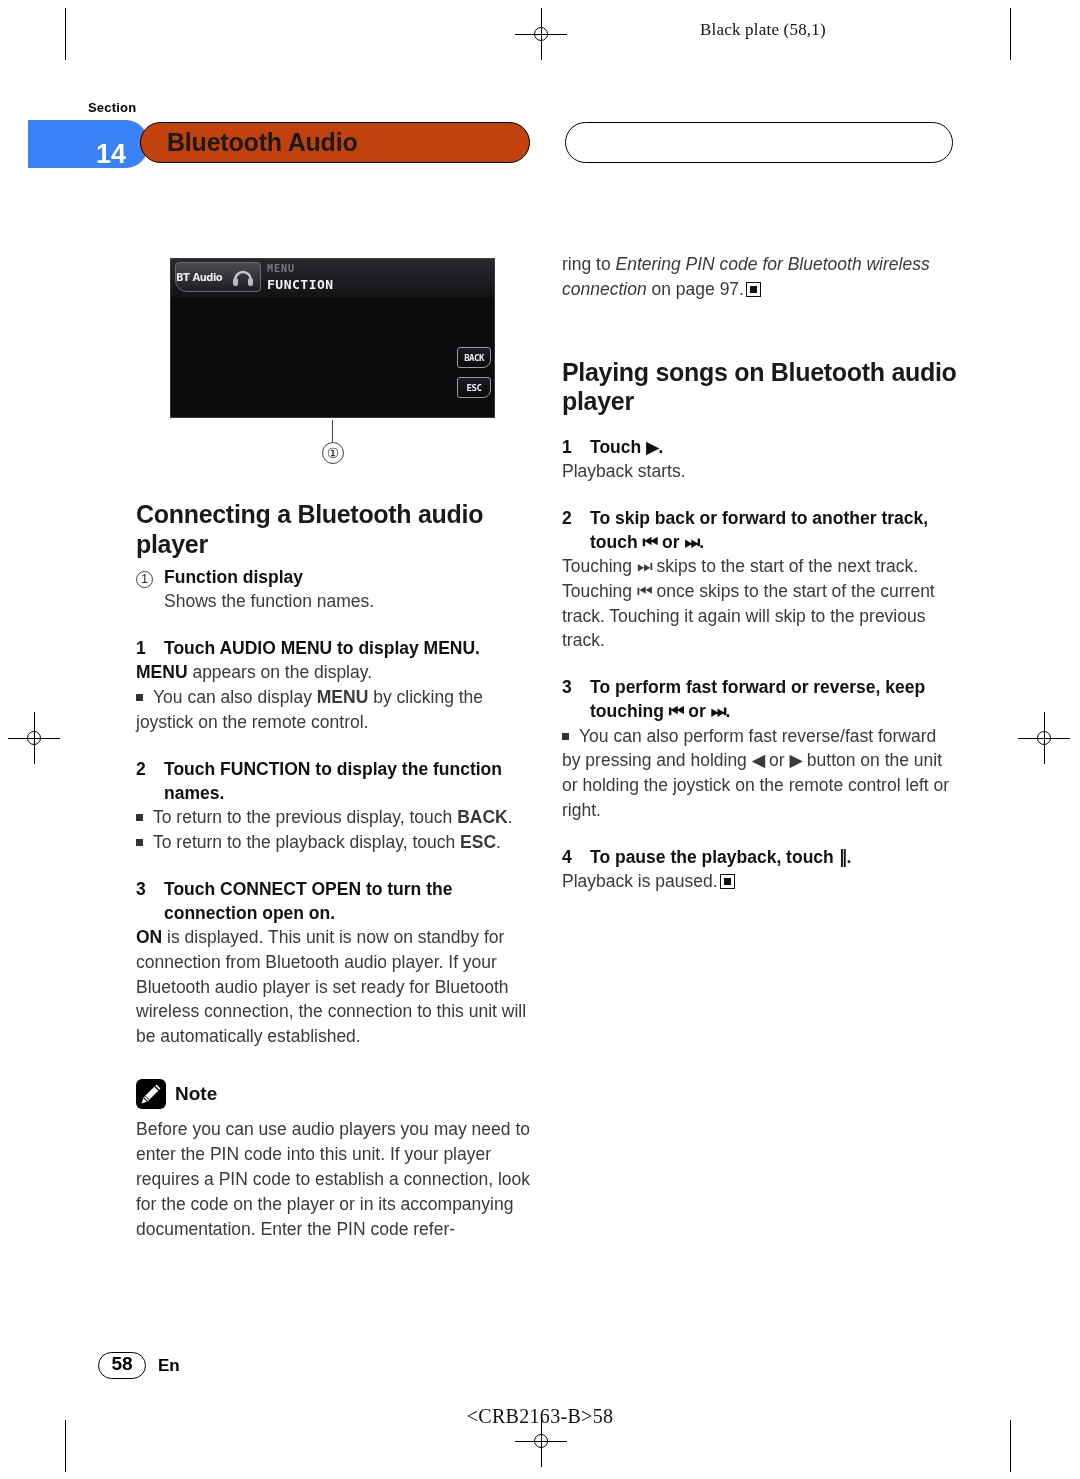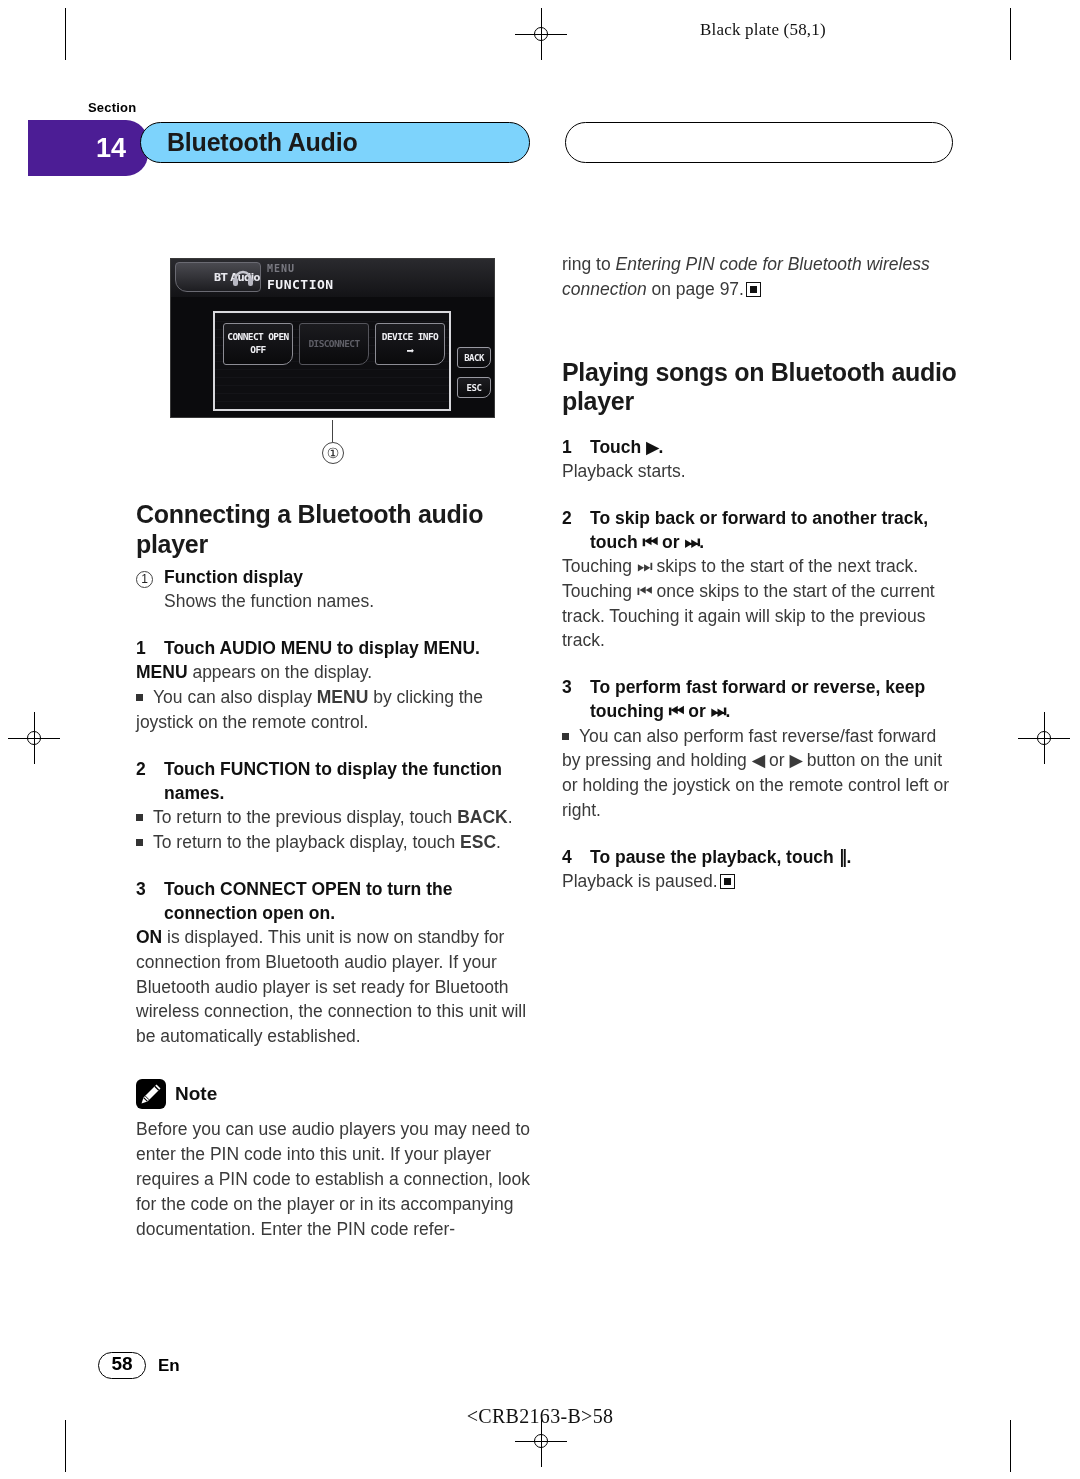--- a/index.html
+++ b/index.html
@@ -41,34 +41,34 @@
   }
 
   
   .section-word {
     position: absolute; left: 88px; top: 100px;
     font-size: 13px; font-weight: bold; color: #000;
     letter-spacing: 0.2px;
   }
   .section-tab {
     position: absolute; left: 28px; top: 120px;
-    width: 120px; height: 56px;
-    background: #4c1d95;
+    width: 120px; height: 48px;
+    background: #3b82f6;
     border-radius: 0 22px 22px 0;
-    display: flex; align-items: center; justify-content: flex-end;
+    display: flex; align-items: flex-end; justify-content: flex-end;
     padding-right: 22px;
   }
   .section-num {
     color: #fff; font-size: 27px; font-weight: bold; line-height: 1;
   }
   .section-title-pill {
     position: absolute; left: 140px; top: 122px;
     width: 390px; height: 41px;
     border: 1.5px solid #000; border-radius: 21px;
-    background: #7dd3fc;
+    background: #c2410c;
     display: flex; align-items: center;
     padding-left: 26px;
   }
   .section-title-pill span {
     font-size: 25px; font-weight: bold; letter-spacing: -0.2px;
   }
   .header-pill-right {
     position: absolute; left: 565px; top: 122px;
     width: 388px; height: 41px;
     border: 1.5px solid #000; border-radius: 21px;
@@ -167,21 +167,21 @@
   }
   .dev-topbar {
     position: absolute; left: 0; top: 0; width: 100%; height: 38px;
     background: linear-gradient(180deg,#2a2a2e 0%, #131316 100%);
   }
   .dev-tab {
     position: absolute; left: 4px; top: 3px;
     width: 86px; height: 30px;
     background: linear-gradient(180deg,#4a4a50 0%,#1d1d21 100%);
     border: 1px solid #6a6a72; border-radius: 4px 4px 4px 12px;
-    display: flex; align-items: center; justify-content: flex-end;
+    display: flex; align-items: center; justify-content: flex-start;
   }
   .dev-tab .lbl {
     color: #e8e8ee; font-size: 10px; font-weight: bold;
     font-family: "DejaVu Sans", sans-serif; letter-spacing: -0.5px;
   }
   .dev-tab .hp {
     position: absolute; right: 6px; top: 4px;
   }
   .dev-menu {
     position: absolute; left: 96px; top: 4px;
@@ -301,33 +301,20 @@
       <svg width="22" height="20" viewBox="0 0 22 20">
         <path d="M3 13 A8 8 0 0 1 19 13" fill="none" stroke="#c8c8d0" stroke-width="2.4"></path>
         <rect x="1" y="11" width="5" height="8" rx="2.2" fill="#b8b8c2"></rect>
         <rect x="16" y="11" width="5" height="8" rx="2.2" fill="#b8b8c2"></rect>
       </svg>
     </span>
   </div>
   <div class="dev-menu">MENU</div>
   <div class="dev-func">FUNCTION</div>
 
-  <div class="dev-panel">
-    <div class="dev-btn b1">
-      <span>CONNECT OPEN</span>
-      <span>OFF</span>
-    </div>
-    <div class="dev-btn b2 dim">
-      <span>DISCONNECT</span>
-    </div>
-    <div class="dev-btn b3">
-      <span>DEVICE INFO</span>
-      <span class="dev-arrow">➡</span>
-    </div>
-  </div>
 
   <div class="dev-side s1">BACK</div>
   <div class="dev-side s2">ESC</div>
 </div>
 <div class="leader"></div>
 <div class="callout-circle">①</div>
 
 <div class="col col-left" style="top:500px;">
 
   <h2 class="heading">Connecting a Bluetooth audio player</h2>

